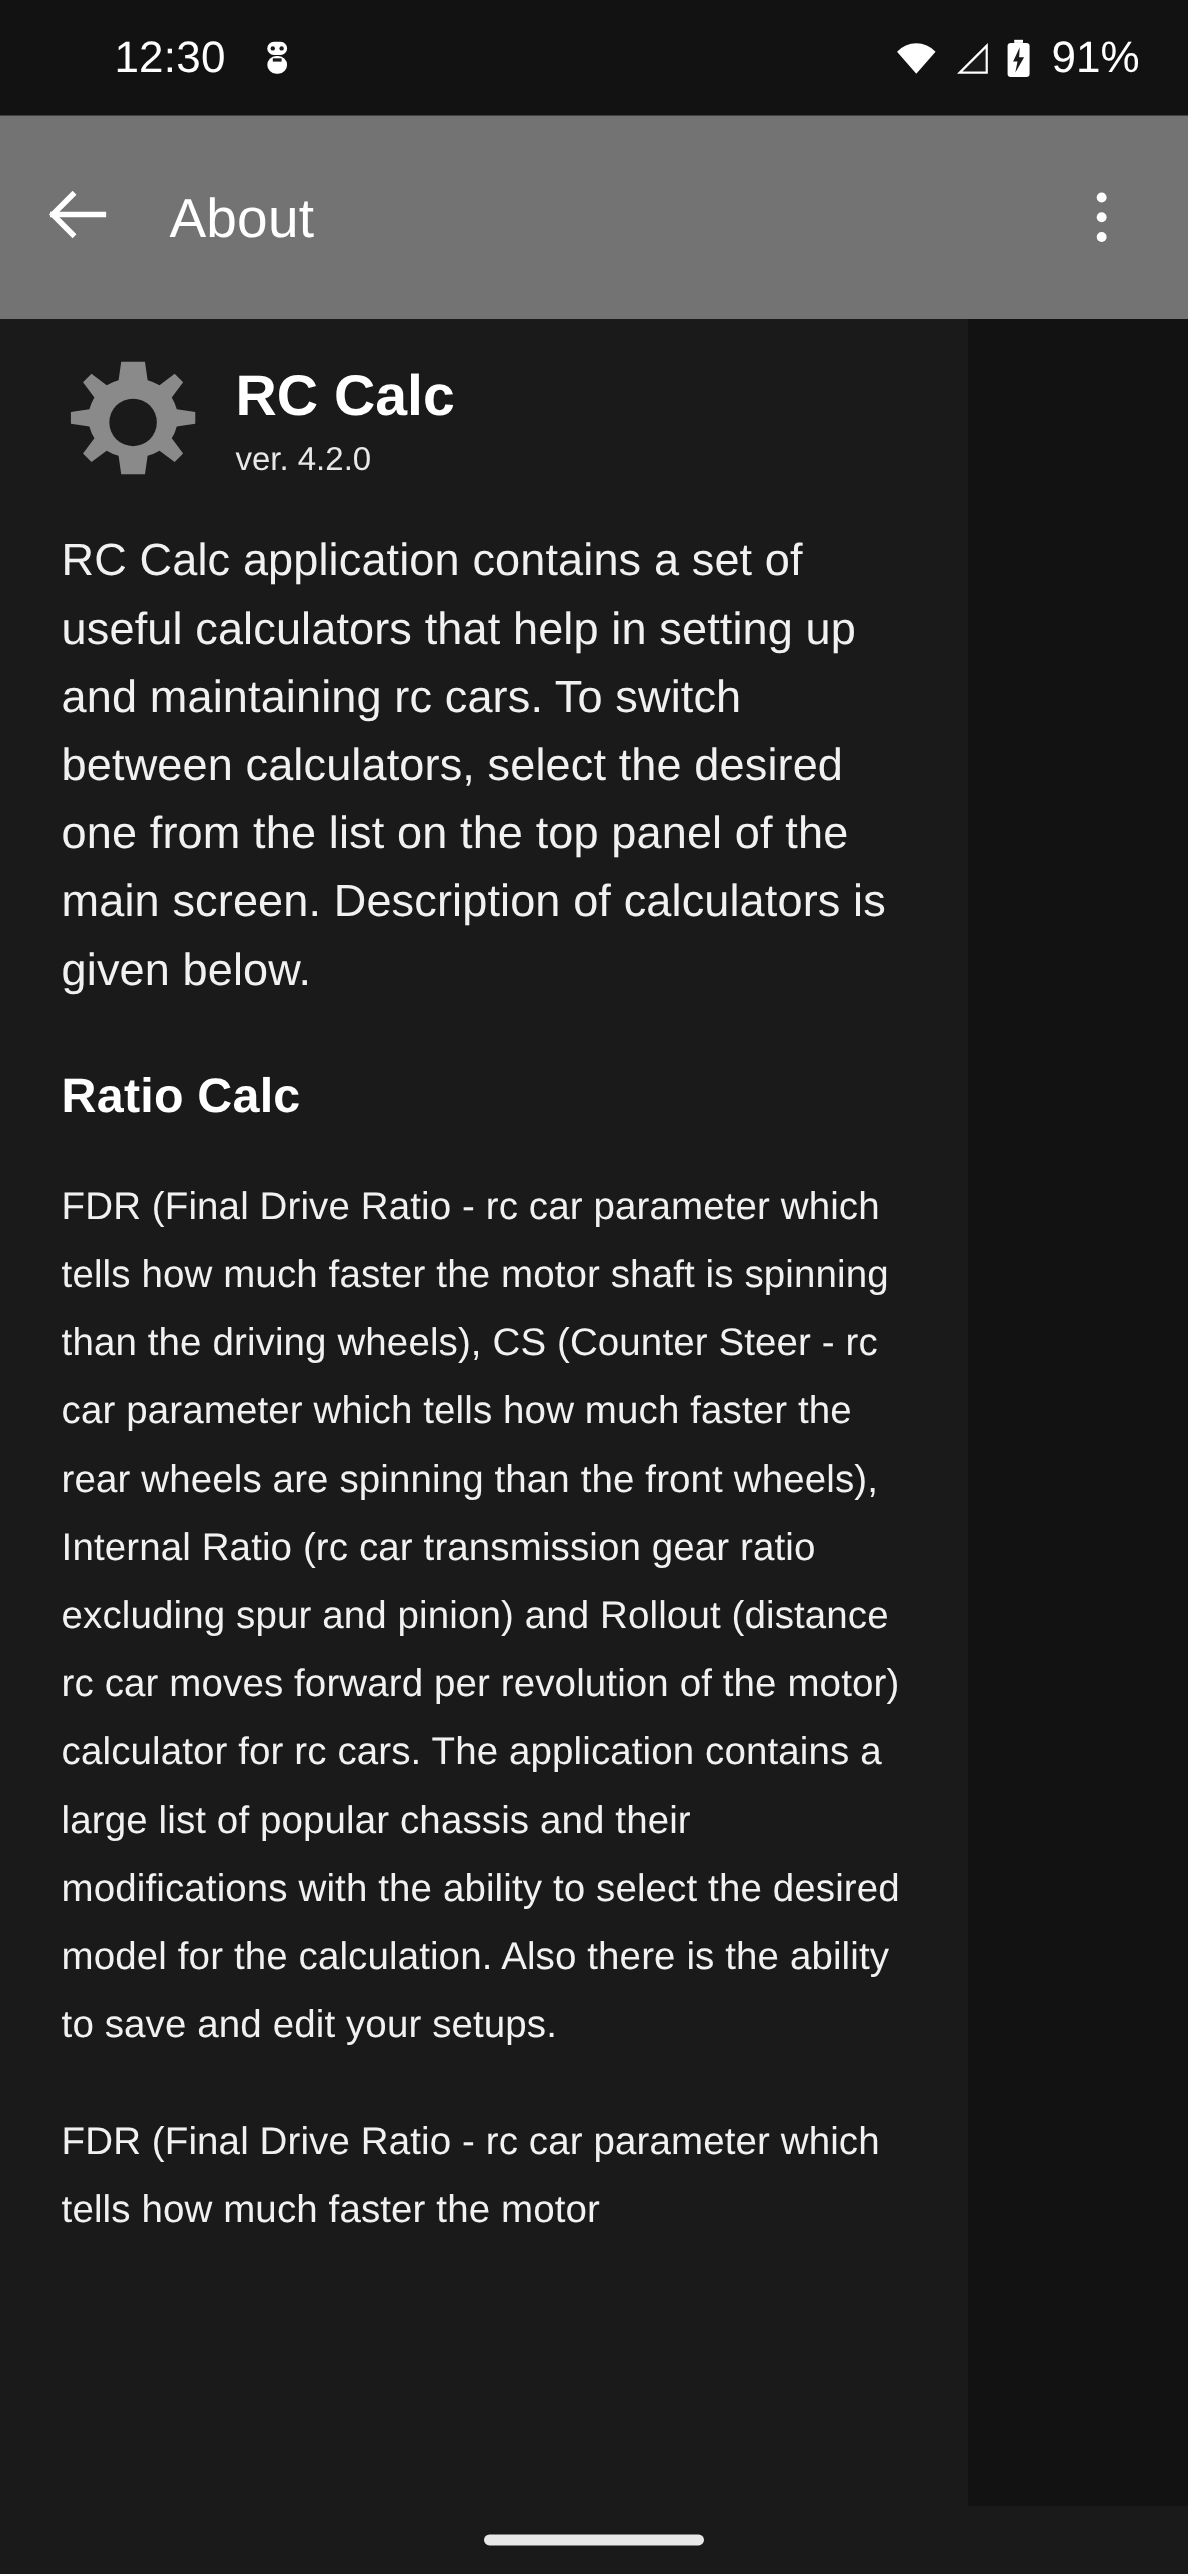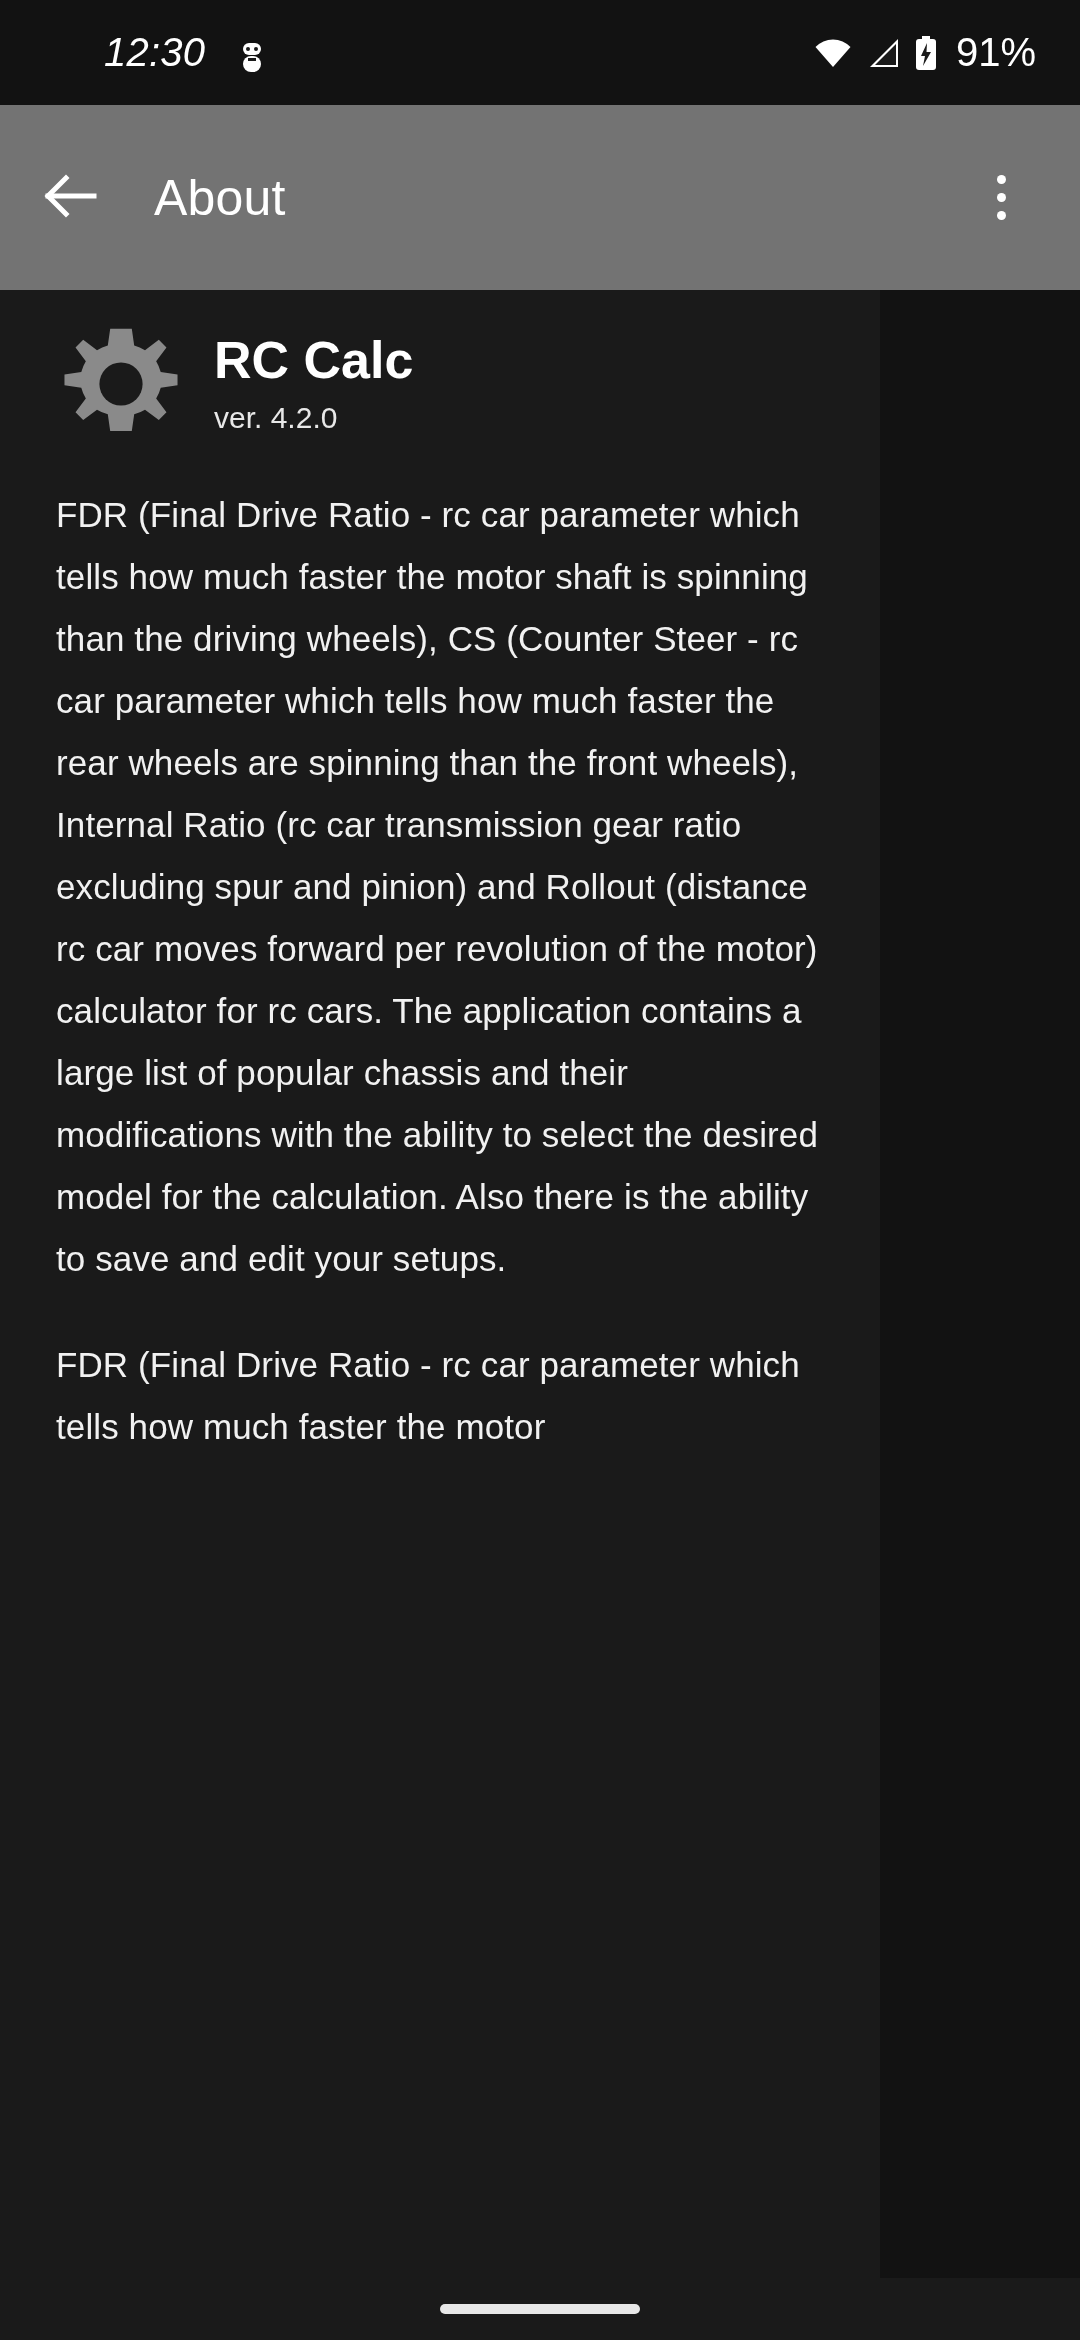--- a/index.html
+++ b/index.html
@@ -10,21 +10,21 @@
     overflow:hidden;
   }
   body { position:relative; }
 
   
   .status-bar{
     position:absolute; top:0; left:0; width:1080px; height:105px;
     display:flex; align-items:center; justify-content:space-between;
     padding:0 44px 0 0; background:#121212;
   }
-  .status-left{ display:flex; align-items:flex-end; gap:32px; padding-left:104px;font-style:italic; }
+  .status-left{ display:flex; align-items:center; gap:32px; padding-left:104px; }
   .status-clock{ color:#ffffff; font-size:40px; letter-spacing:0.2px; }
   .status-right{ display:flex; align-items:center; gap:14px; }
   .status-pct{ color:#ffffff; font-size:40px; margin-left:4px; }
 
   .icon-bug svg, .icon-wifi svg, .icon-signal svg, .icon-battery svg { display:block; }
 
   
   .toolbar{
     position:absolute; top:105px; left:0; width:1080px; height:185px;
     display:flex; align-items:center; background:#737373;
@@ -148,21 +148,23 @@
           <circle cx="50" cy="50" r="18" fill="#1a1a1a"></circle>
         </g>
       </svg>
     </div>
     <div class="app-meta">
       <div class="app-name">RC Calc</div>
       <div class="app-version">ver. 4.2.0</div>
     </div>
   </div>
 
+  <p class="body-text">RC Calc application contains a set of useful calculators that help in setting up and maintaining rc cars. To switch between calculators, select the desired one from the list on the top panel of the main screen. Description of calculators is given below.</p>
 
+  <h2 class="section-heading">Ratio Calc</h2>
   <p class="section-body">FDR (Final Drive Ratio - rc car parameter which tells how much faster the motor shaft is spinning than the driving wheels), CS (Counter Steer - rc car parameter which tells how much faster the rear wheels are spinning than the front wheels), Internal Ratio (rc car transmission gear ratio excluding spur and pinion) and Rollout (distance rc car moves forward per revolution of the motor) calculator for rc cars. The application contains a large list of popular chassis and their modifications with the ability to select the desired model for the calculation. Also there is the ability to save and edit your setups.</p>
 
   <p class="section-body">FDR (Final Drive Ratio - rc car parameter which tells how much faster the motor</p>
 
 </div>
 
 <div class="nav-bar">
   <div class="nav-pill"></div>
 </div>
 

